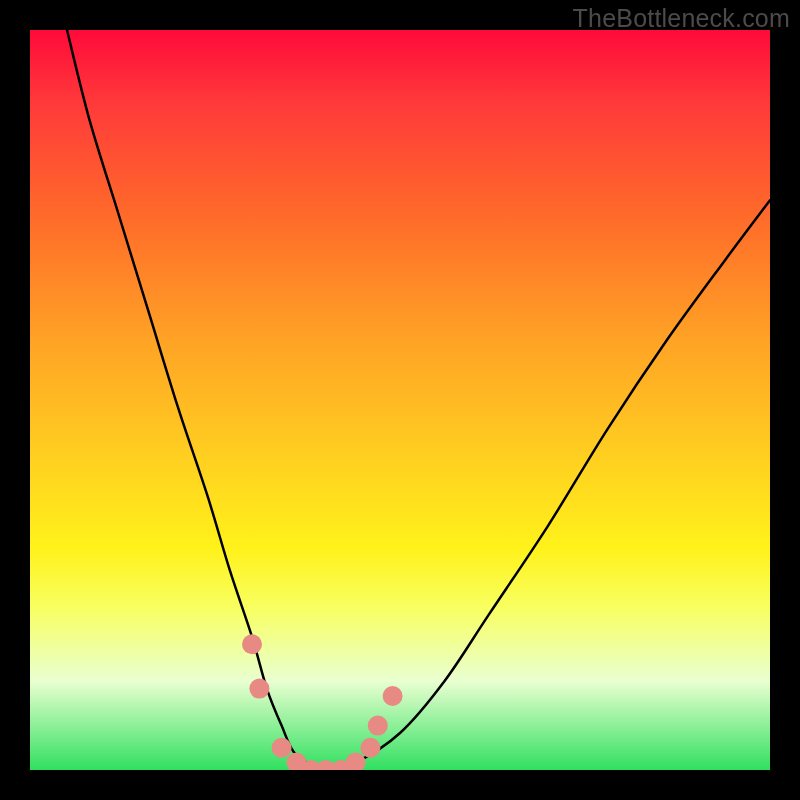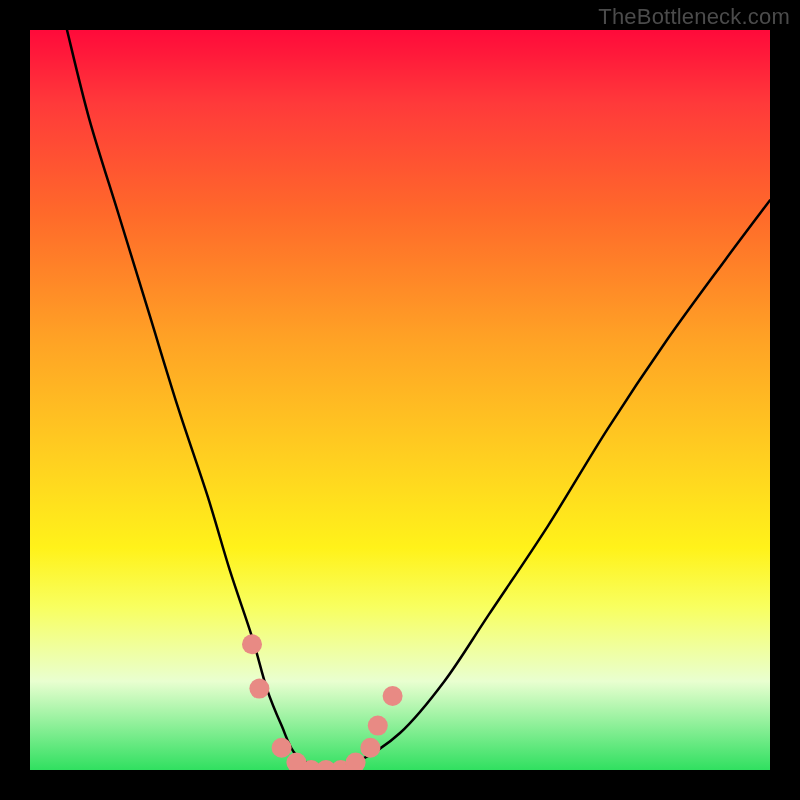--- a/index.html
+++ b/index.html
@@ -33,21 +33,21 @@
       #f8ff60 78%,
       #e9ffd0 88%,
       #30e060 100%
     );
   }
   .watermark {
     position: absolute;
     top: 4px;
     right: 10px;
     color: #4b4b4b;
-    font-size: 22px;
+    font-size: 25px;
     font-weight: 500;
     letter-spacing: 0.2px;
     pointer-events: none;
   }
   svg {
     position: absolute;
     left: 0;
     top: 0;
   }
 </style>

